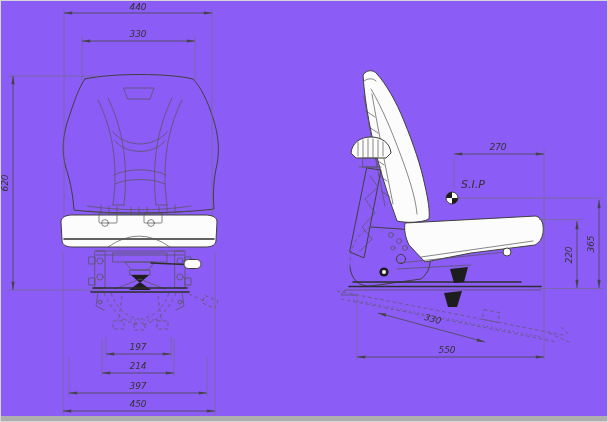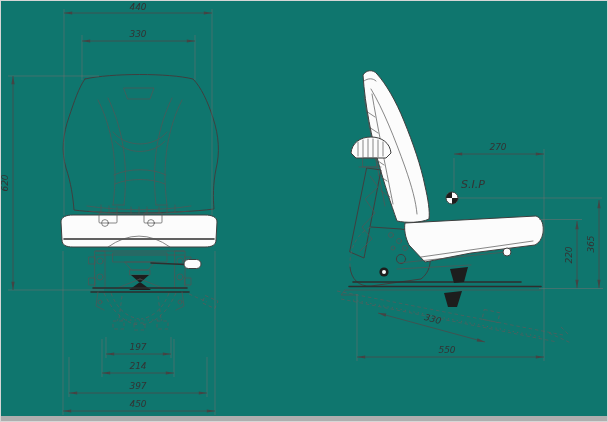--- a/index.html
+++ b/index.html
@@ -1,18 +1,18 @@
 <!DOCTYPE html>
 <html><head>
 <meta charset="utf-8">
 <style>
   html,body{margin:0;padding:0;background:#fff;}
   .sheet{
     position:relative;width:608px;height:422px;
-    background:#0f766e;box-sizing:border-box;
+    background:#8b5cf6;box-sizing:border-box;
     border:1px solid #d6d6d6;overflow:hidden;
     font-family:"DejaVu Sans",sans-serif;
   }
   svg{position:absolute;left:0;top:0;}
   .outline{fill:none;stroke:#3f3f3f;stroke-width:1;stroke-linejoin:round;stroke-linecap:round;}
   .thin{fill:none;stroke:#555;stroke-width:0.7;stroke-linejoin:round;stroke-linecap:round;}
   .heavy{fill:none;stroke:#2e2e2e;stroke-width:1.6;stroke-linecap:round;}
   .whitefill{fill:#fcfcfc;stroke:#3f3f3f;stroke-width:1;stroke-linejoin:round;}
   .dash{fill:none;stroke:#5a5a5a;stroke-width:0.7;stroke-dasharray:3.5,2.8;}
   .dots{fill:none;stroke:#5a5a5a;stroke-width:0.9;stroke-dasharray:1.2,3.2;}

